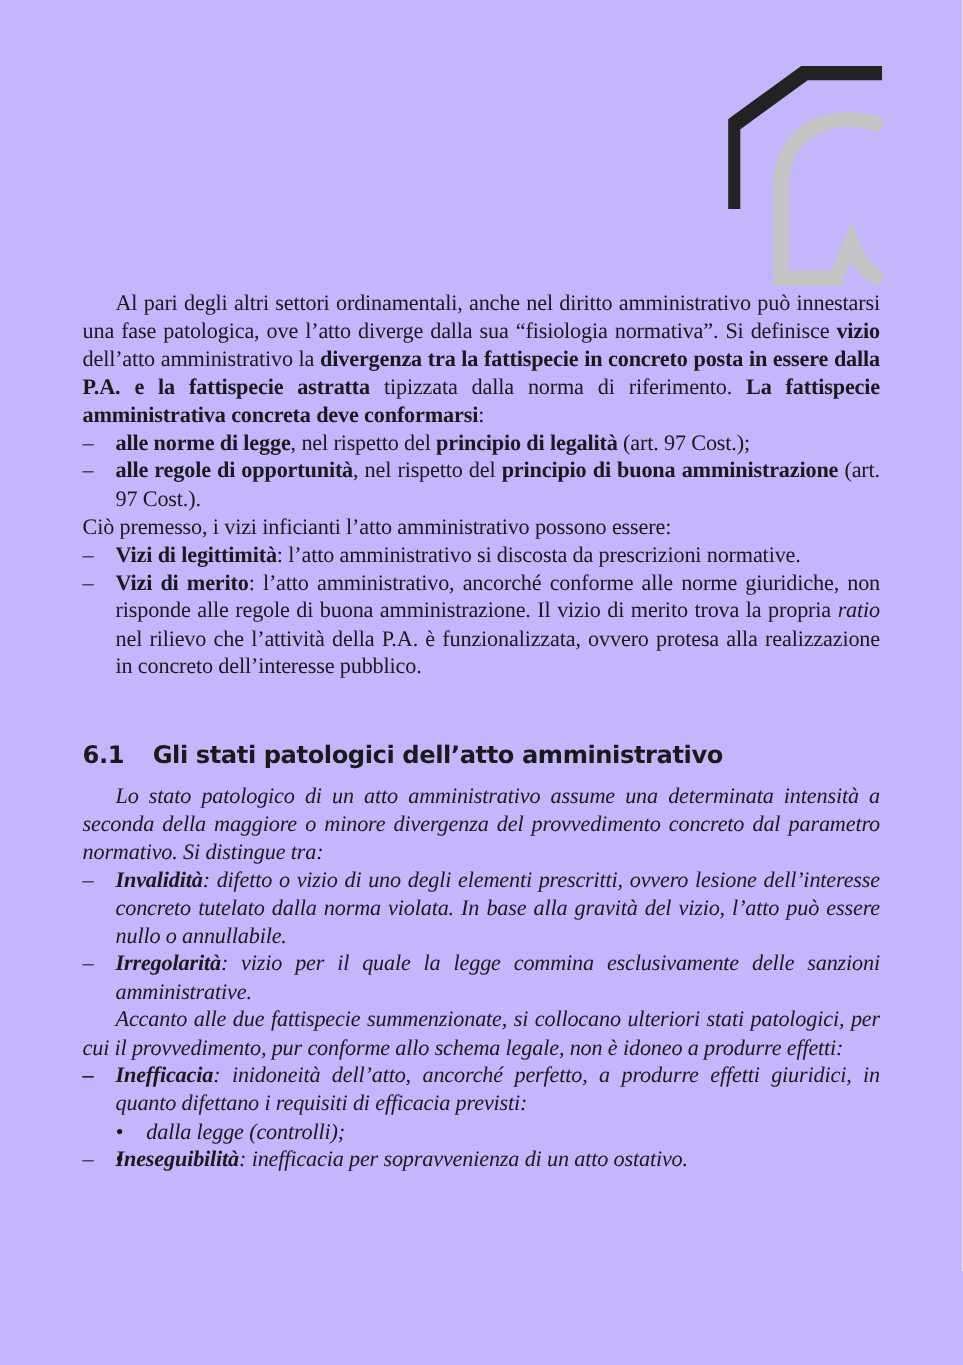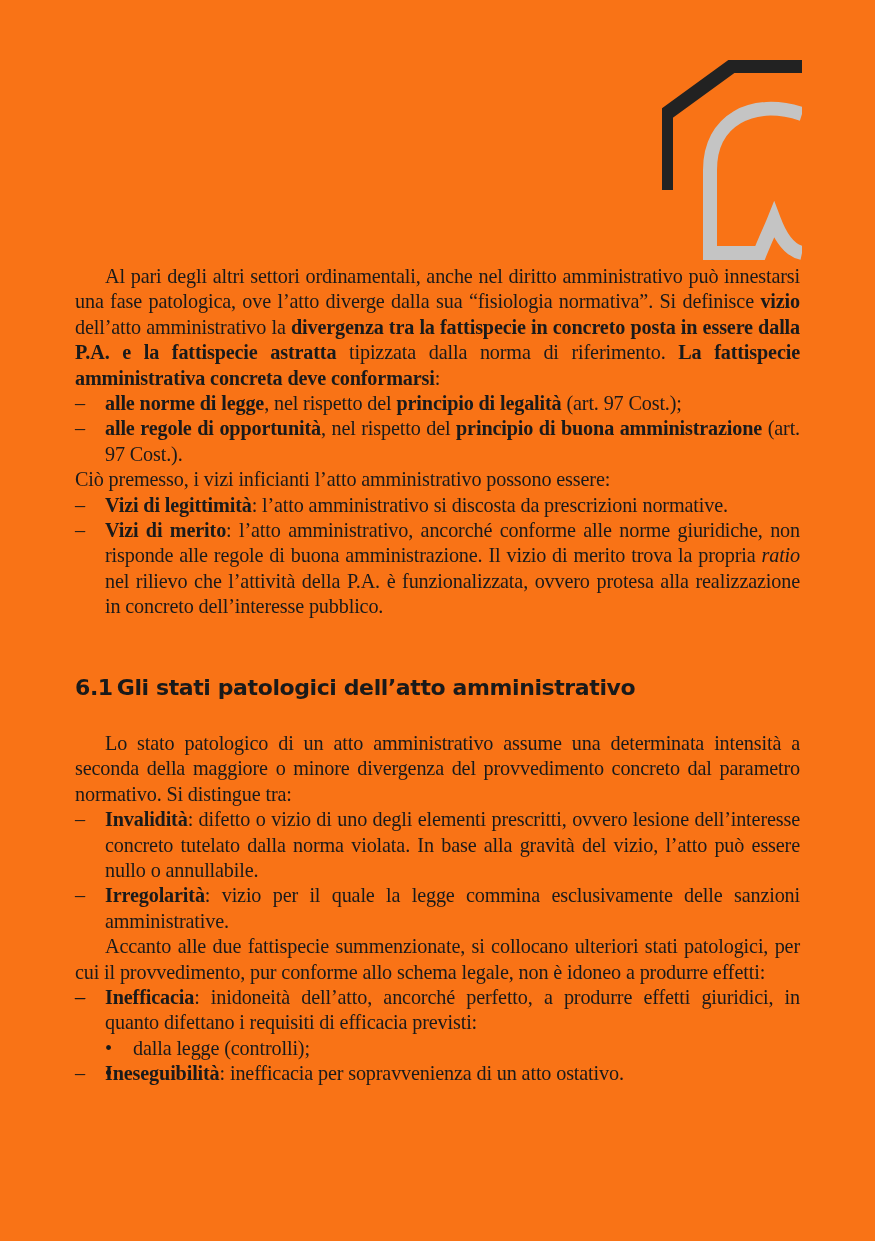--- a/index.html
+++ b/index.html
@@ -1,37 +1,37 @@
 <!DOCTYPE html>
 <html><head>
 <meta charset="utf-8">
 <style>
   html, body { margin: 0; padding: 0; background: #ffffff; }
   body { width: 875px; height: 1241px; position: relative; overflow: hidden; }
-  .page { position: absolute; left: 0; top: 0; width: 875px; height: 1241px; background: #f97316; }
+  .page { position: absolute; left: 0; top: 0; width: 875px; height: 1241px; background: #c4b5fd; }
   .logo { position: absolute; left: 662px; top: 60px; width: 140px; height: 200px; }
   .body-text {
     position: absolute; left: 75px; width: 725px;
     font-family: "Liberation Serif", "DejaVu Serif", serif;
     font-size: 20.2px; line-height: 25.4px; color: #1a1a1a;
     text-align: justify; letter-spacing: -0.15px;
   }
   .p { margin: 0; }
   .indent { text-indent: 30px; }
   .dash-item { position: relative; padding-left: 30px; margin: 0; }
   .dash-item .dash { position: absolute; left: 0; top: 0; }
   .bullet-item { position: relative; padding-left: 58px; margin: 0; }
   .bullet-item .bul { position: absolute; left: 30px; top: 0; }
   b { font-weight: bold; }
   .heading {
     position: absolute; left: 75px; top: 675px;
     font-family: "DejaVu Sans", "Liberation Sans", sans-serif;
     font-size: 22px; font-weight: bold; color: #1a1a1a; letter-spacing: -0.4px;
   }
-  .heading .num { margin-right: 4px; }
+  .heading .num { margin-right: 26px; }
 </style>
 </head>
 <body>
 
 <div class="page">
 
   <svg class="logo" viewBox="0 0 140 200">
 
     <path d="M4 130 L4 54 L70 6 L140 6" fill="none" stroke="#222222" stroke-width="14"></path>
 
@@ -48,21 +48,21 @@
     <div>
       <p class="dash-item"><span class="dash">–</span><span><b>Vizi di legittimità</b><span>: l’atto amministrativo si discosta da prescrizioni normative.</span></span></p>
       <p class="dash-item"><span class="dash">–</span><span><b>Vizi di merito</b><span>: l’atto amministrativo, ancorché conforme alle norme giuridiche, non risponde alle regole di buona amministrazione. Il vizio di merito trova la propria </span><i>ratio</i><span> nel rilievo che l’attività della P.A. è funzionalizzata, ovvero protesa alla realizzazione in concreto dell’interesse pubblico.</span></span></p>
     </div>
   </div>
 
   <div class="heading">
     <span class="num">6.1</span><span>Gli stati patologici dell’atto amministrativo</span>
   </div>
 
-  <div class="body-text" style="top:731px;">
+  <div class="body-text" style="top:712px;font-style:italic;">
     <p class="p indent">Lo stato patologico di un atto amministrativo assume una determinata intensità a seconda della maggiore o minore divergenza del provvedimento concreto dal parametro normativo. Si distingue tra:</p>
     <div>
       <p class="dash-item"><span class="dash">–</span><span><b>Invalidità</b><span>: difetto o vizio di uno degli elementi prescritti, ovvero lesione dell’interesse concreto tutelato dalla norma violata. In base alla gravità del vizio, l’atto può essere nullo o annullabile.</span></span></p>
       <p class="dash-item"><span class="dash">–</span><span><b>Irregolarità</b><span>: vizio per il quale la legge commina esclusivamente delle sanzioni amministrative.</span></span></p>
     </div>
     <p class="p indent">Accanto alle due fattispecie summenzionate, si collocano ulteriori stati patologici, per cui il provvedimento, pur conforme allo schema legale, non è idoneo a produrre effetti:</p>
     <div>
       <p class="dash-item"><span class="dash">–</span></p>
       <p class="dash-item"><span class="dash">–</span><span><b>Inefficacia</b><span>: inidoneità dell’atto, ancorché perfetto, a produrre effetti giuridici, in quanto difettano i requisiti di efficacia previsti:</span></span></p>
       <p class="bullet-item"><span class="bul">•</span><span>dalla legge (controlli);</span></p>

